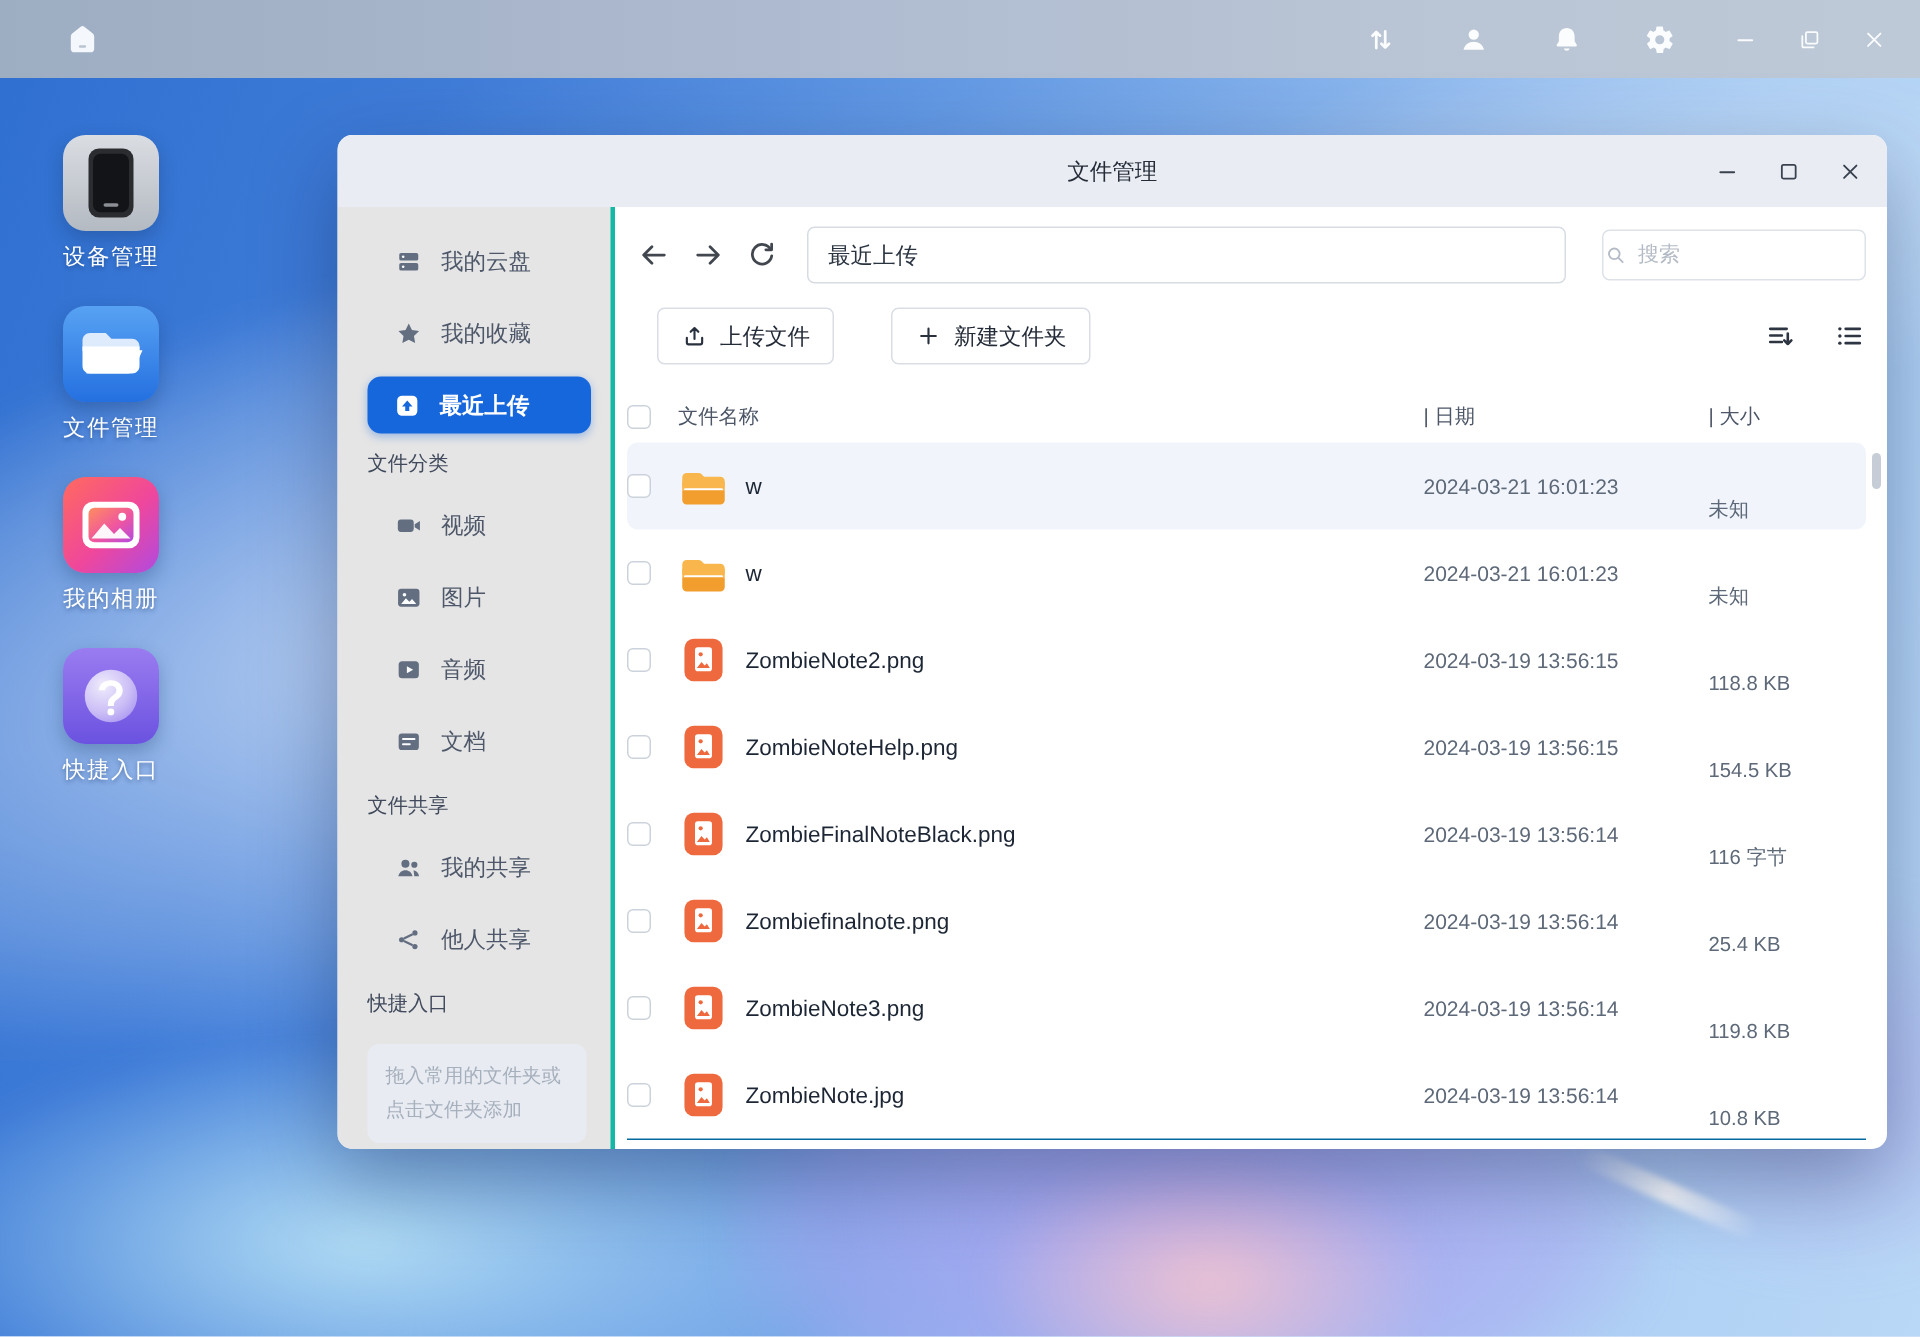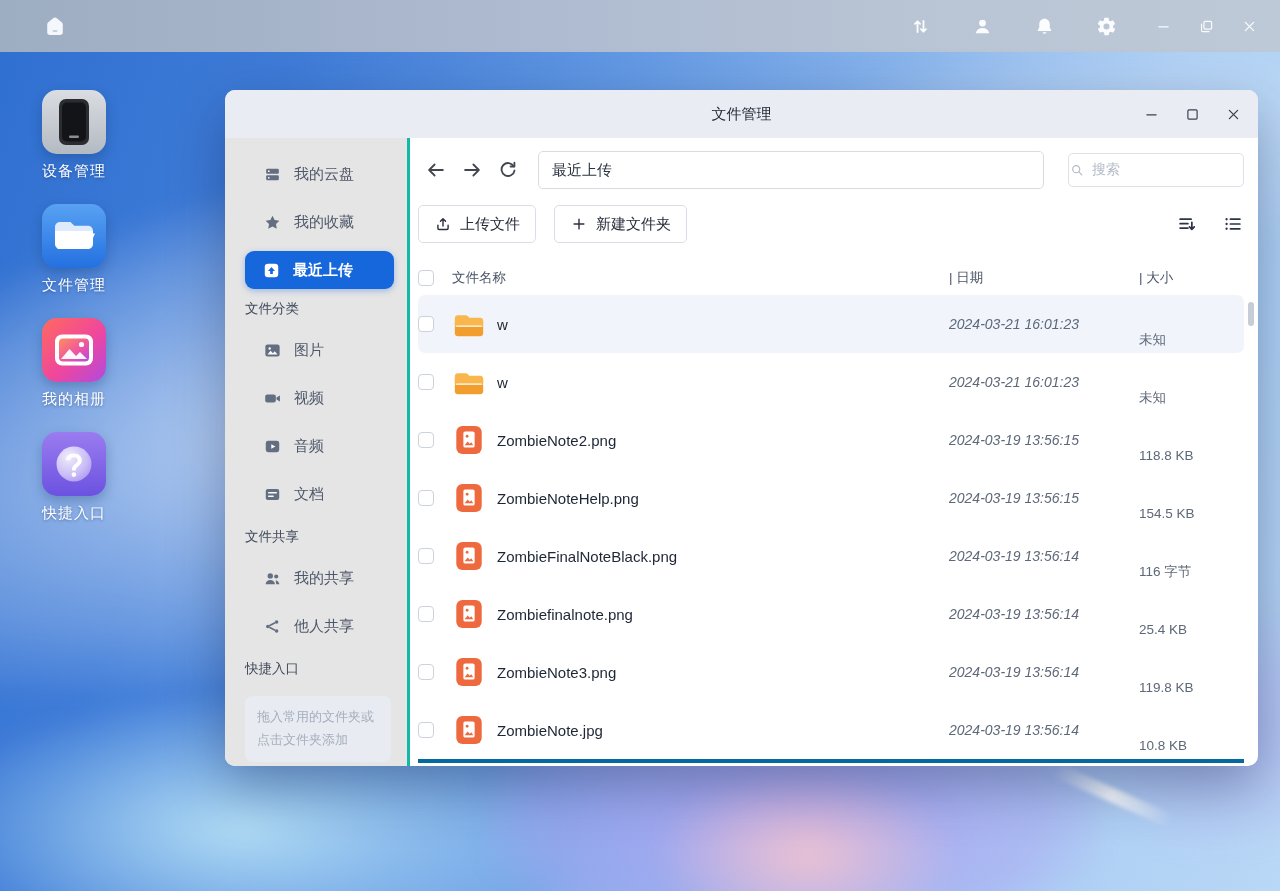--- a/index.html
+++ b/index.html
@@ -72,38 +72,38 @@
   .nav-icon svg{width:100%;height:100%;}
   .addr{flex:1;height:38px;margin-left:12px;border:1px solid #d7dce3;border-radius:5px;display:flex;align-items:center;
     padding-left:13px;font-size:15px;color:#2a3340;box-sizing:border-box;cursor:text;}
   .searchbox{width:176px;height:34px;margin-left:24px;border:1px solid #dde1e8;border-radius:5px;display:flex;align-items:center;
     box-sizing:border-box;cursor:text;}
   .s-ic{width:16px;height:16px;color:#b4bbc6;margin-right:7px;display:inline-flex;}
   .s-ic svg{width:100%;height:100%;}
   .s-ph{font-size:14px;color:#b4bbc6;}
   .act-row{margin-top:15px;display:flex;align-items:center;}
   .act-btn{display:flex;align-items:center;height:38px;padding:0 15px;margin-right:18px;background:#fff;
-    border:1px solid #d9dee6;border-radius:5px;font-size:15px;color:#242b38;cursor:pointer;font-family:inherit;}
+    border:1px solid #d9dee6;border-radius:5px;font-size:15px;color:#242b38;cursor:pointer;font-family:inherit;margin-left:20px;}
   .b-ic{width:18px;height:18px;margin-right:8px;color:#2a313e;display:inline-flex;}
   .b-ic svg{width:100%;height:100%;}
   .act-right{margin-left:auto;display:flex;align-items:center;}
   .vi{width:22px;height:22px;color:#2e3542;margin-left:24px;cursor:pointer;display:inline-flex;}
   .vi svg{width:100%;height:100%;}
   .thead{margin-top:18px;height:34px;}
   .thead,.frow{display:grid;grid-template-columns:34px 1fr 190px 105px;align-items:center;}
   .thead span{font-size:13.5px;color:#4c5667;}
   .cb{width:16px;height:16px;border:1.5px solid #ccd2db;border-radius:4px;background:#fff;box-sizing:border-box;cursor:pointer;}
   .frow{height:58px;cursor:pointer;}
   .frow.sel{background:#f1f5fb;border-radius:7px;}
-  .frow:last-child{border-bottom:4px solid #0369a1;}
+  .frow:last-child{border-bottom:1px solid #0369a1;}
   .f-cell{display:flex;align-items:center;}
   .f-ic{width:34px;height:32px;margin-right:11px;display:inline-flex;}
   .f-ic svg{width:100%;height:100%;}
   .f-name{font-size:15px;color:#1d2635;}
-  .f-date{font-size:14px;color:#5d6878;font-style:italic;}
+  .f-date{font-size:14px;color:#5d6878;}
   .f-size{font-size:13.5px;color:#5d6878;margin-top:31px;}
   .scroll-thumb{position:absolute;right:4px;top:164px;width:6px;height:24px;border-radius:3px;background:#c7cdd6;cursor:grab;}
 </style>
 </head>
 <body>
 
 <div class="screen">
   <div class="bg-base"></div>
   <div class="bg-swoosh"></div>
   <div class="bg-swoosh2"></div>
@@ -267,35 +267,35 @@
                 <rect x="3.5" y="3.5" width="17" height="17" rx="4.2" fill="#fff"></rect>
                 <path d="M12 7.6l4.4 5h-2.7v3.8h-3.4v-3.8H7.6z" fill="#1667dc"></path>
               </svg>
             </span>
             <span class="slb">最近上传</span>
           </div>
           <div class="slabel">文件分类</div>
           <div class="snav">
             <span class="sic">
               <svg viewBox="0 0 24 24">
+                <rect x="2.8" y="6.8" width="13.4" height="10.4" rx="2.6" fill="currentColor"></rect>
+                <path d="M17 10.7l4.4-2.6v7.8L17 13.3z" fill="currentColor"></path>
+              </svg>
+            </span>
+            <span class="slb">视频</span>
+          </div>
+          <div class="snav">
+            <span class="sic">
+              <svg viewBox="0 0 24 24">
                 <rect x="3" y="4.5" width="18" height="15" rx="2.6" fill="currentColor"></rect>
                 <circle cx="8.4" cy="9.4" r="1.5" fill="#fbfcfe"></circle>
                 <path d="M5.6 17.2l4-4.8 2.9 3 2.3-2.3 3.6 4.1z" fill="#fbfcfe"></path>
               </svg>
             </span>
             <span class="slb">图片</span>
-          </div>
-          <div class="snav">
-            <span class="sic">
-              <svg viewBox="0 0 24 24">
-                <rect x="2.8" y="6.8" width="13.4" height="10.4" rx="2.6" fill="currentColor"></rect>
-                <path d="M17 10.7l4.4-2.6v7.8L17 13.3z" fill="currentColor"></path>
-              </svg>
-            </span>
-            <span class="slb">视频</span>
           </div>
           <div class="snav">
             <span class="sic">
               <svg viewBox="0 0 24 24">
                 <rect x="3.5" y="4.8" width="17" height="14.4" rx="3" fill="currentColor"></rect>
                 <path d="M10.4 9.1l5.3 2.9-5.3 2.9z" fill="#fbfcfe"></path>
               </svg>
             </span>
             <span class="slb">音频</span>
           </div>

